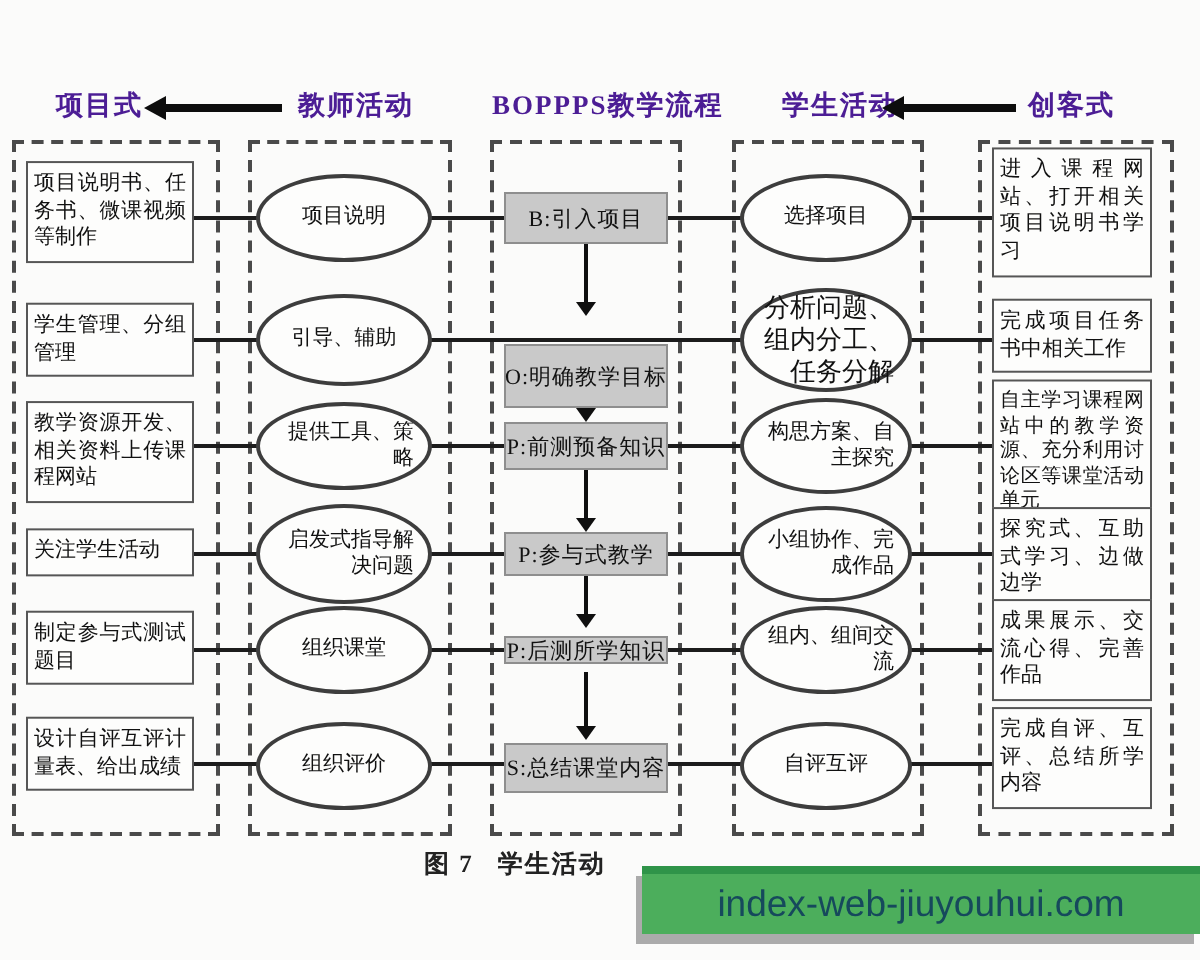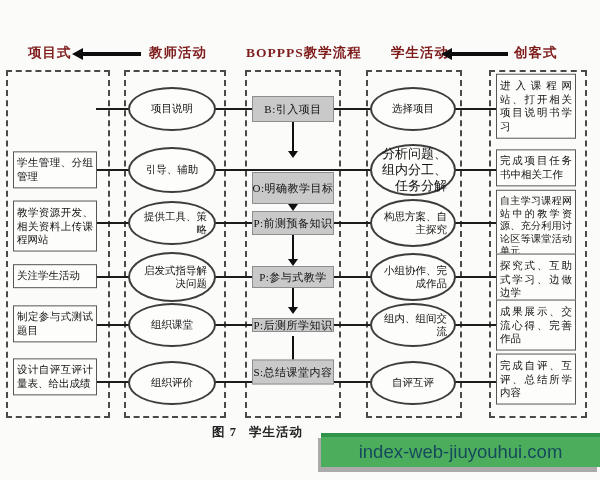--- a/index.html
+++ b/index.html
@@ -1,21 +1,21 @@
 <!DOCTYPE html>
 <html><head>
 <meta charset="utf-8">
 <style>
   html,body{margin:0;padding:0;background:#fbfbfa;}
   .stage{
     position:relative;width:600px;height:480px;background:#fbfbfa;overflow:hidden;
     font-family:"Liberation Serif","DejaVu Serif",serif;color:#111;
   }
   
-  .hlabel{position:absolute;top:44px;font-size:13.5px;letter-spacing:1px;white-space:nowrap;font-weight:600;color:#7f1d1d;}
+  .hlabel{position:absolute;top:44px;font-size:13.5px;letter-spacing:1px;white-space:nowrap;font-weight:600;color:#4c1d95;}
   .harrow{position:absolute;top:52px;height:4px;background:#0d0d0d;}
   .harrow::before{content:'';position:absolute;left:-11px;top:-4px;width:0;height:0;
     border-top:6px solid transparent;border-bottom:6px solid transparent;border-right:11px solid #0d0d0d;}
   
   .col{position:absolute;top:70px;height:344px;border:2px dashed #4a4a4a;background:transparent;}
   
   .rowline{position:absolute;left:96px;width:404px;height:2px;background:#1c1c1c;z-index:1;}
   
   .node{position:absolute;z-index:2;transform:translateY(-50%);box-sizing:border-box;
     display:flex;align-items:center;justify-content:center;text-align:center;}
@@ -68,39 +68,40 @@
   <div class="rowline" style="top:276px"></div>
   <div class="rowline" style="top:324px"></div>
   <div class="rowline" style="top:381px"></div>
 
   <div class="varrow" style="top:122px;height:29px"></div>
   <div class="varrow" style="top:182px;height:22px"></div>
   <div class="varrow" style="top:235px;height:24px"></div>
   <div class="varrow" style="top:288px;height:19px"></div>
   <div class="varrow" style="top:336px;height:27px"></div>
 
+  <div class="node pbox" style="top:106px">项目说明书、任务书、微课视频等制作</div>
   <div class="node pbox" style="top:170px">学生管理、分组管理</div>
   <div class="node pbox" style="top:226px">教学资源开发、相关资料上传课程网站</div>
   <div class="node pbox" style="top:276px">关注学生活动</div>
   <div class="node pbox" style="top:324px">制定参与式测试题目</div>
   <div class="node pbox" style="top:377px">设计自评互评计量表、给出成绩</div>
 
   <div class="node ellipse ell-t" style="top:109px;height:44px">项目说明</div>
   <div class="node ellipse ell-t" style="top:170px;height:46px">引导、辅助</div>
   <div class="node ellipse ell-t" style="top:223px;height:44px">提供工具、策略</div>
   <div class="node ellipse ell-t" style="top:277px;height:50px">启发式指导解决问题</div>
   <div class="node ellipse ell-t" style="top:325px;height:44px">组织课堂</div>
   <div class="node ellipse ell-t" style="top:383px;height:44px">组织评价</div>
 
   <div class="node gbox" style="top:109px;height:26px">B:引入项目</div>
   <div class="node gbox" style="top:188px;height:32px">O:明确教学目标</div>
   <div class="node gbox" style="top:223px;height:24px">P:前测预备知识</div>
   <div class="node gbox" style="top:277px;height:22px">P:参与式教学</div>
   <div class="node gbox" style="top:325px;height:14px">P:后测所学知识</div>
-  <div class="node gbox" style="top:372px;height:25px">S:总结课堂内容</div>
+  <div class="node gbox" style="top:384px;height:25px">S:总结课堂内容</div>
 
   <div class="node ellipse ell-s" style="top:109px;height:44px">选择项目</div>
   <div class="node ellipse ell-s" style="top:170px;height:52px;font-size:13px">分析问题、组内分工、任务分解</div>
   <div class="node ellipse ell-s" style="top:223px;height:48px">构思方案、自主探究</div>
   <div class="node ellipse ell-s" style="top:277px;height:48px">小组协作、完成作品</div>
   <div class="node ellipse ell-s" style="top:325px;height:44px">组内、组间交流</div>
   <div class="node ellipse ell-s" style="top:383px;height:44px">自评互评</div>
 
   <div class="node mbox" style="top:106px">进入课程网站、打开相关项目说明书学习</div>
   <div class="node mbox" style="top:168px">完成项目任务书中相关工作</div>

